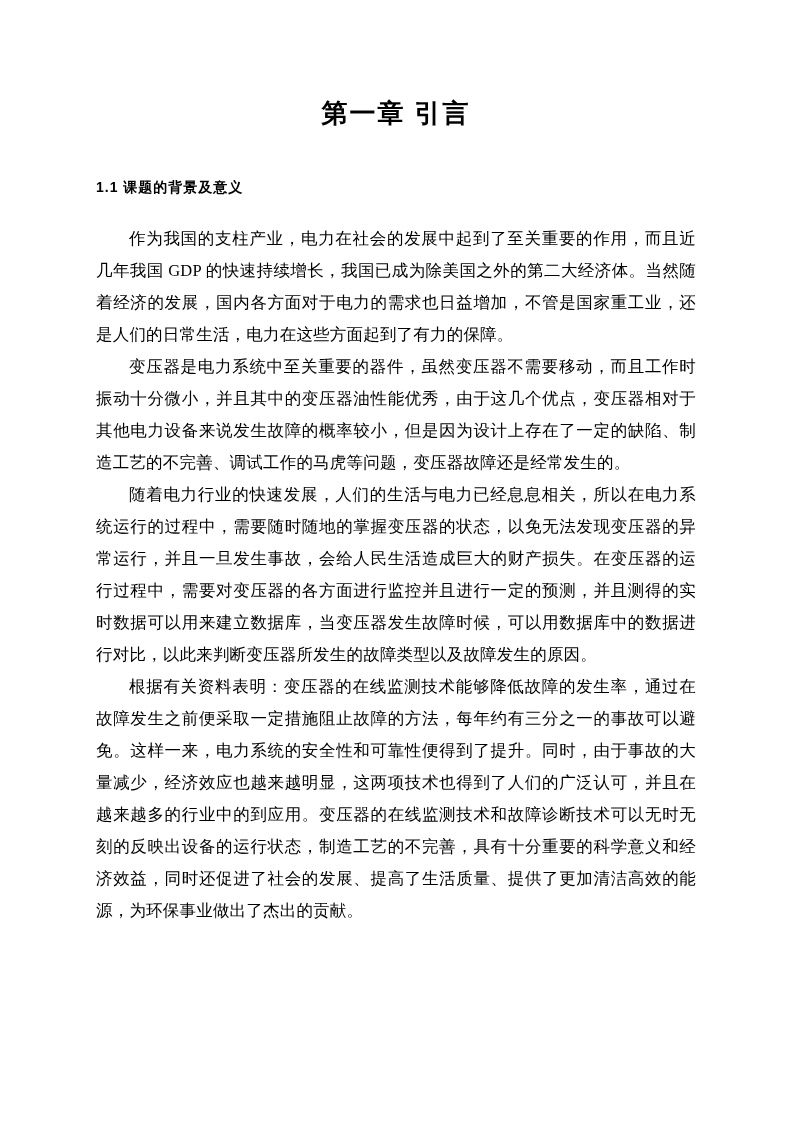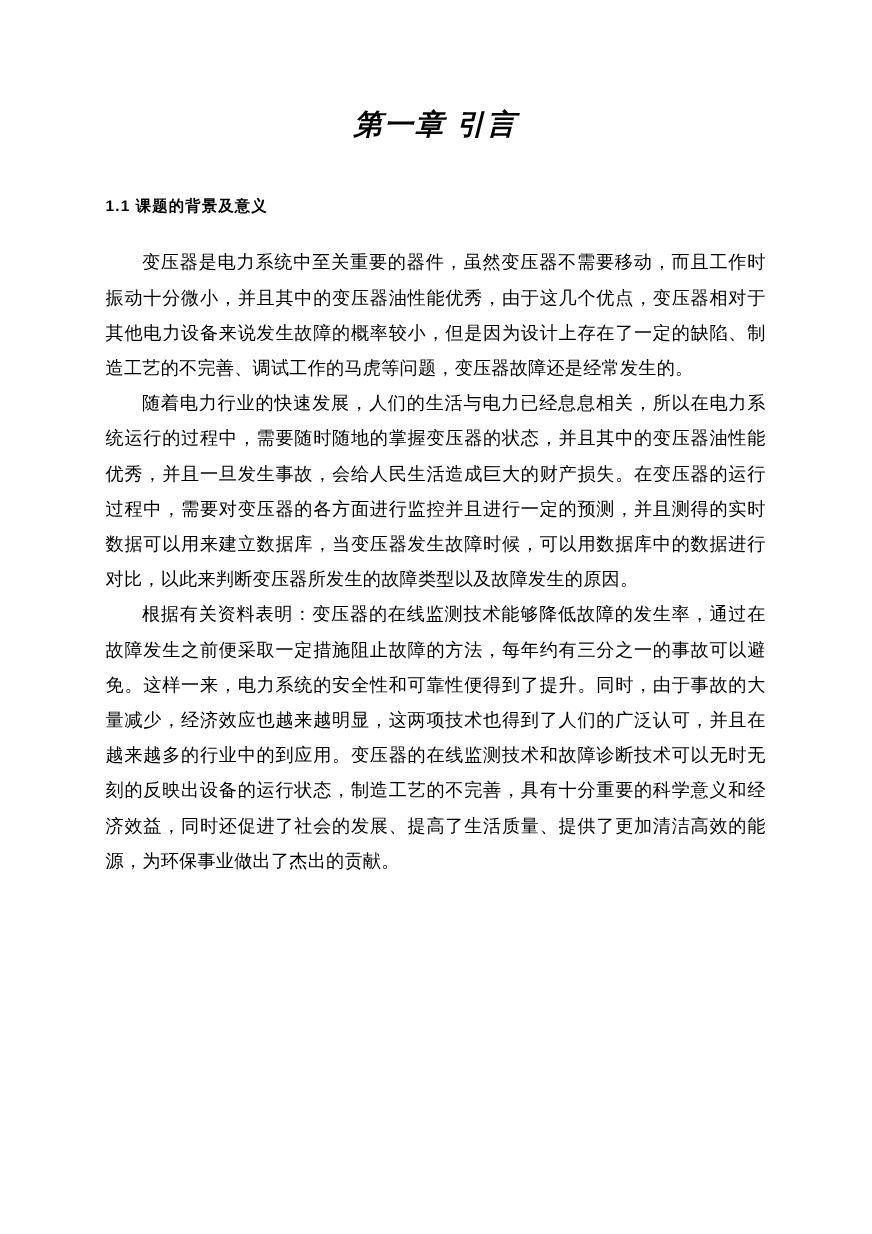--- a/index.html
+++ b/index.html
@@ -26,21 +26,20 @@
     width: 600px;
   }
   .chapter-title {
     text-align: center;
     font-family: "Liberation Sans", "DejaVu Sans", sans-serif;
     font-weight: bold;
     font-size: 26px;
     letter-spacing: 2px;
     margin: 18px 0 0 0;
     padding: 0;
-    font-style: italic;
   }
   .section-title {
     font-family: "Liberation Sans", "DejaVu Sans", sans-serif;
     font-weight: bold;
     font-size: 14px;
     letter-spacing: 1px;
     margin: 48px 0 0 0;
     padding: 0;
   }
   .body-block {
@@ -64,19 +63,20 @@
 <body>
 
 <div class="page">
   <div class="content">
 
     <h1 class="chapter-title">第一章  引言</h1>
 
     <h2 class="section-title">1.1 课题的背景及意义</h2>
 
     <div class="body-block">
+      <p class="para">作为我国的支柱产业，电力在社会的发展中起到了至关重要的作用，而且近几年我国 GDP 的快速持续增长，我国已成为除美国之外的第二大经济体。当然随着经济的发展，国内各方面对于电力的需求也日益增加，不管是国家重工业，还是人们的日常生活，电力在这些方面起到了有力的保障。</p>
       <p class="para">变压器是电力系统中至关重要的器件，虽然变压器不需要移动，而且工作时振动十分微小，并且其中的变压器油性能优秀，由于这几个优点，变压器相对于其他电力设备来说发生故障的概率较小，但是因为设计上存在了一定的缺陷、制造工艺的不完善、调试工作的马虎等问题，变压器故障还是经常发生的。</p>
-      <p class="para">随着电力行业的快速发展，人们的生活与电力已经息息相关，所以在电力系统运行的过程中，需要随时随地的掌握变压器的状态，并且其中的变压器油性能优秀，并且一旦发生事故，会给人民生活造成巨大的财产损失。在变压器的运行过程中，需要对变压器的各方面进行监控并且进行一定的预测，并且测得的实时数据可以用来建立数据库，当变压器发生故障时候，可以用数据库中的数据进行对比，以此来判断变压器所发生的故障类型以及故障发生的原因。</p>
+      <p class="para">随着电力行业的快速发展，人们的生活与电力已经息息相关，所以在电力系统运行的过程中，需要随时随地的掌握变压器的状态，以免无法发现变压器的异常运行，并且一旦发生事故，会给人民生活造成巨大的财产损失。在变压器的运行过程中，需要对变压器的各方面进行监控并且进行一定的预测，并且测得的实时数据可以用来建立数据库，当变压器发生故障时候，可以用数据库中的数据进行对比，以此来判断变压器所发生的故障类型以及故障发生的原因。</p>
       <p class="para">根据有关资料表明：变压器的在线监测技术能够降低故障的发生率，通过在故障发生之前便采取一定措施阻止故障的方法，每年约有三分之一的事故可以避免。这样一来，电力系统的安全性和可靠性便得到了提升。同时，由于事故的大量减少，经济效应也越来越明显，这两项技术也得到了人们的广泛认可，并且在越来越多的行业中的到应用。变压器的在线监测技术和故障诊断技术可以无时无刻的反映出设备的运行状态，制造工艺的不完善，具有十分重要的科学意义和经济效益，同时还促进了社会的发展、提高了生活质量、提供了更加清洁高效的能源，为环保事业做出了杰出的贡献。</p>
     </div>
 
   </div>
 </div>
 
 </body></html>

